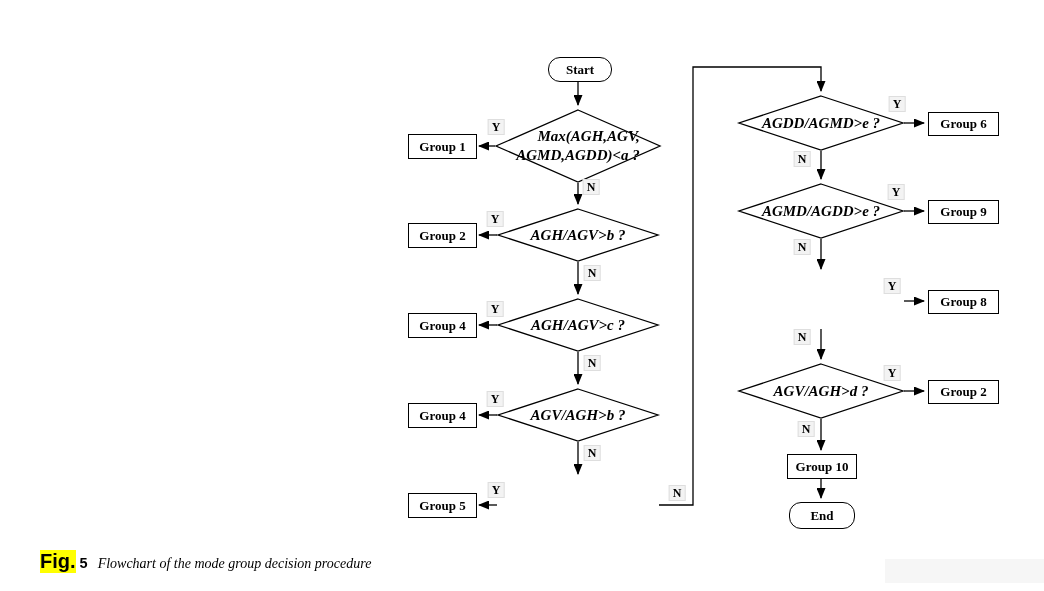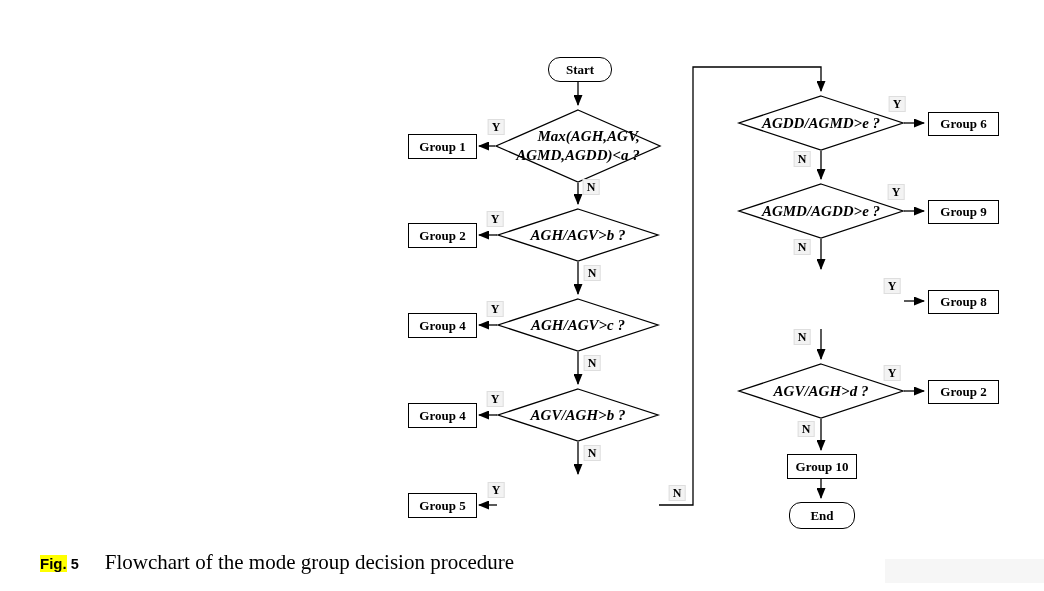--- a/index.html
+++ b/index.html
@@ -59,33 +59,34 @@
     left: 40px;
     top: 550px;
     z-index: 2;
     display: flex;
     align-items: baseline;
     white-space: nowrap;
   }
   .fig-tag {
     font-family: "Liberation Sans", sans-serif;
     font-weight: bold;
-    font-size: 15px;
+    font-size: 20px;
     background: #ffff00;
   }
   .fig-num {
     font-family: "Liberation Sans", sans-serif;
     font-weight: bold;
     font-size: 14.5px;
     margin-left: 4px;
   }
   .fig-title {
     font-family: "Liberation Serif", serif;
-    font-size: 21px;
-    margin-left: 26px;
+    font-style: italic;
+    font-size: 14px;
+    margin-left: 10px;
   }
   #page-strip {
     position: absolute;
     left: 885px; top: 559px;
     width: 159px; height: 24px;
     background: #f6f6f6;
     z-index: 0;
   }
 </style>
 </head>

